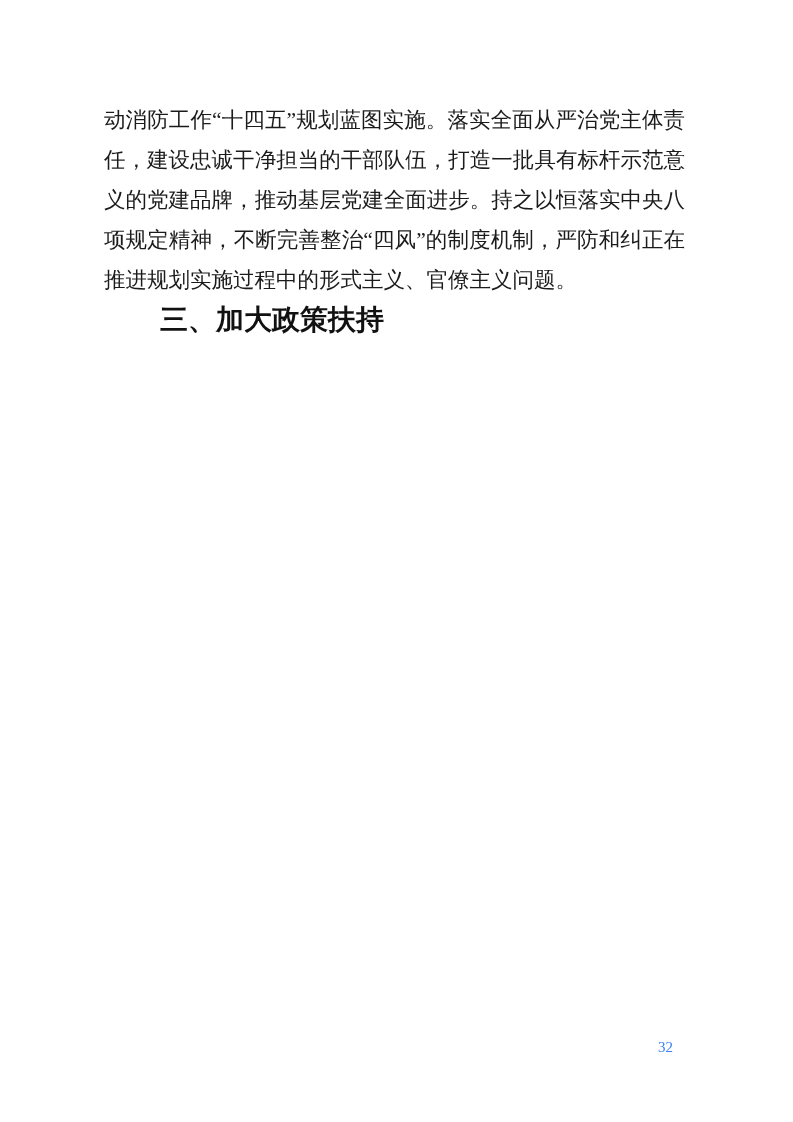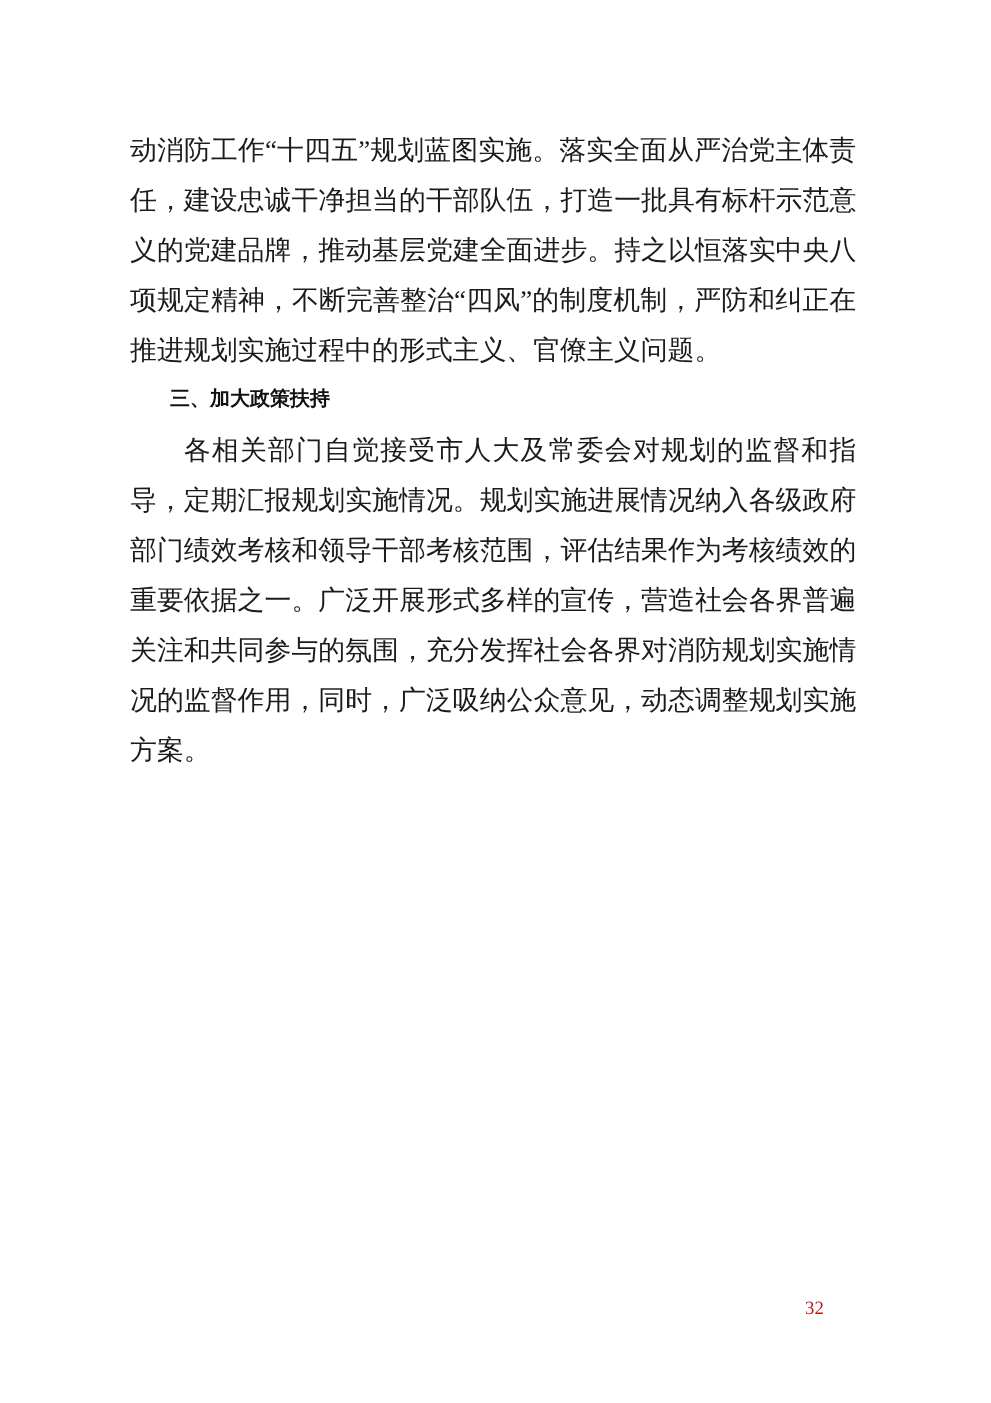--- a/index.html
+++ b/index.html
@@ -33,41 +33,40 @@
   }
   .paragraph_continuation {
     text-indent: 0;
   }
   .paragraph {
     text-indent: 2em;
   }
   .heading {
     font-family: "Liberation Sans", "DejaVu Sans", sans-serif;
     font-weight: 700;
-    font-size: 16px;
+    font-size: 28px;
     line-height: 40px;
     text-indent: 2em;
     color: #111111;
     text-align: left;
   }
   .page-number {
     position: absolute;
-    left: 644px;
+    left: 658px;
     top: 1039px;
     font-size: 15px;
     line-height: 16px;
-    color: #b91c1c;
+    color: #3b82f6;
     font-family: "Liberation Serif", "DejaVu Serif", serif;
   }
 </style>
 </head>
 <body>
 
 <div class="page">
   <main class="doc-body">
       <p class="paragraph_continuation">动消防工作“十四五”规划蓝图实施。落实全面从严治党主体责任，建设忠诚干净担当的干部队伍，打造一批具有标杆示范意义的党建品牌，推动基层党建全面进步。持之以恒落实中央八项规定精神，不断完善整治“四风”的制度机制，严防和纠正在推进规划实施过程中的形式主义、官僚主义问题。</p>
       <h2 class="heading">三、加大政策扶持</h2>
-      <p class="paragraph">各相关部门自觉接受市人大及常委会对规划的监督和指导，定期汇报规划实施情况。规划实施进展情况纳入各级政府部门绩效考核和领导干部考核范围，评估结果作为考核绩效的重要依据之一。广泛开展形式多样的宣传，营造社会各界普遍关注和共同参与的氛围，充分发挥社会各界对消防规划实施情况的监督作用，同时，广泛吸纳公众意见，动态调整规划实施方案。</p>
     </main>
   <footer>
     <span class="page-number">32</span>
   </footer>
 </div>
 
 </body></html>

